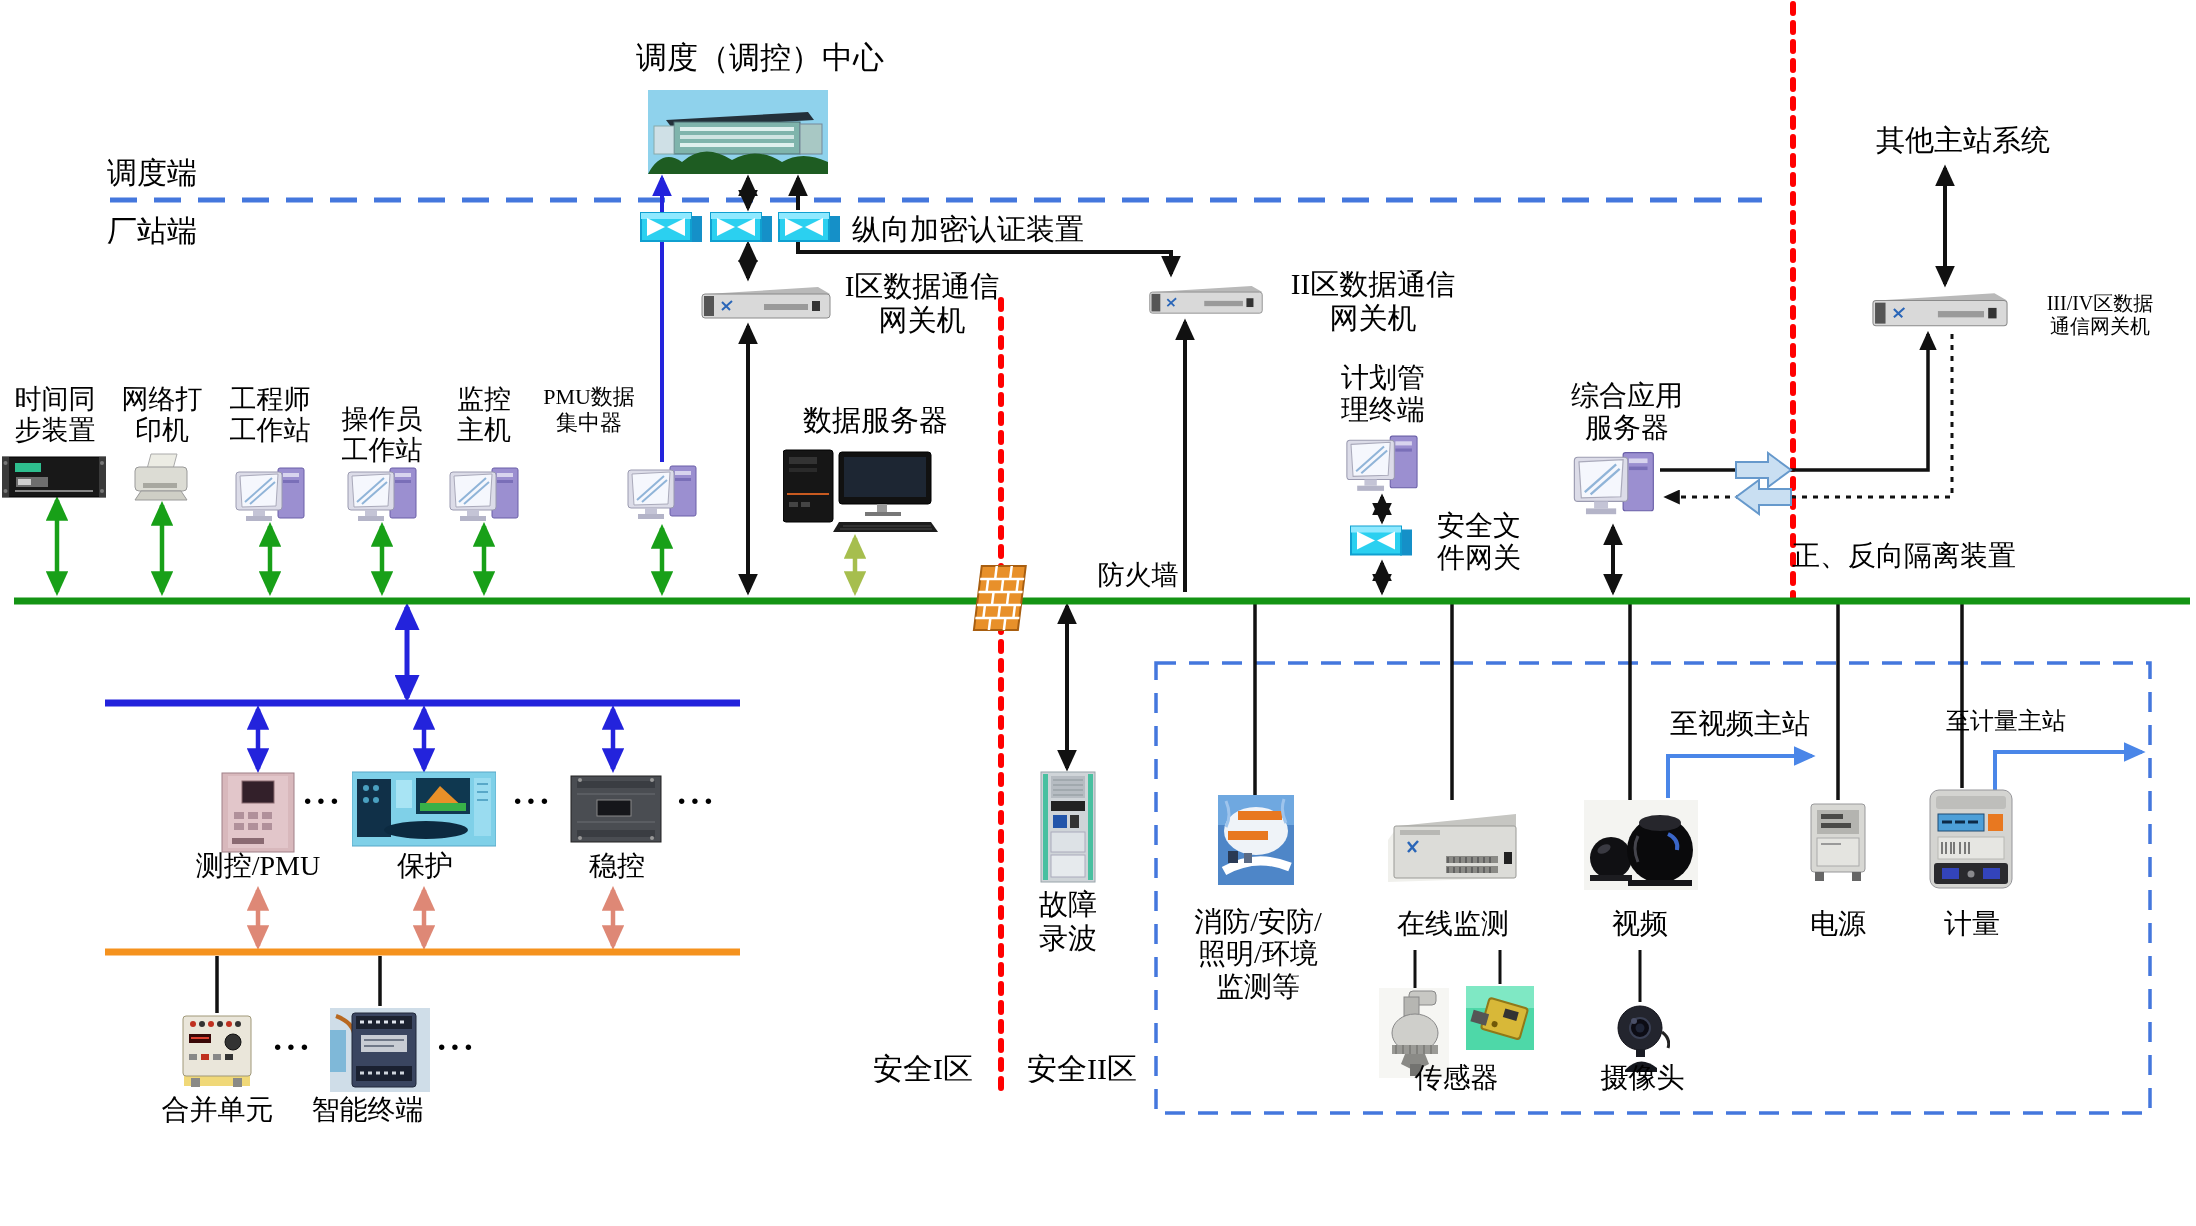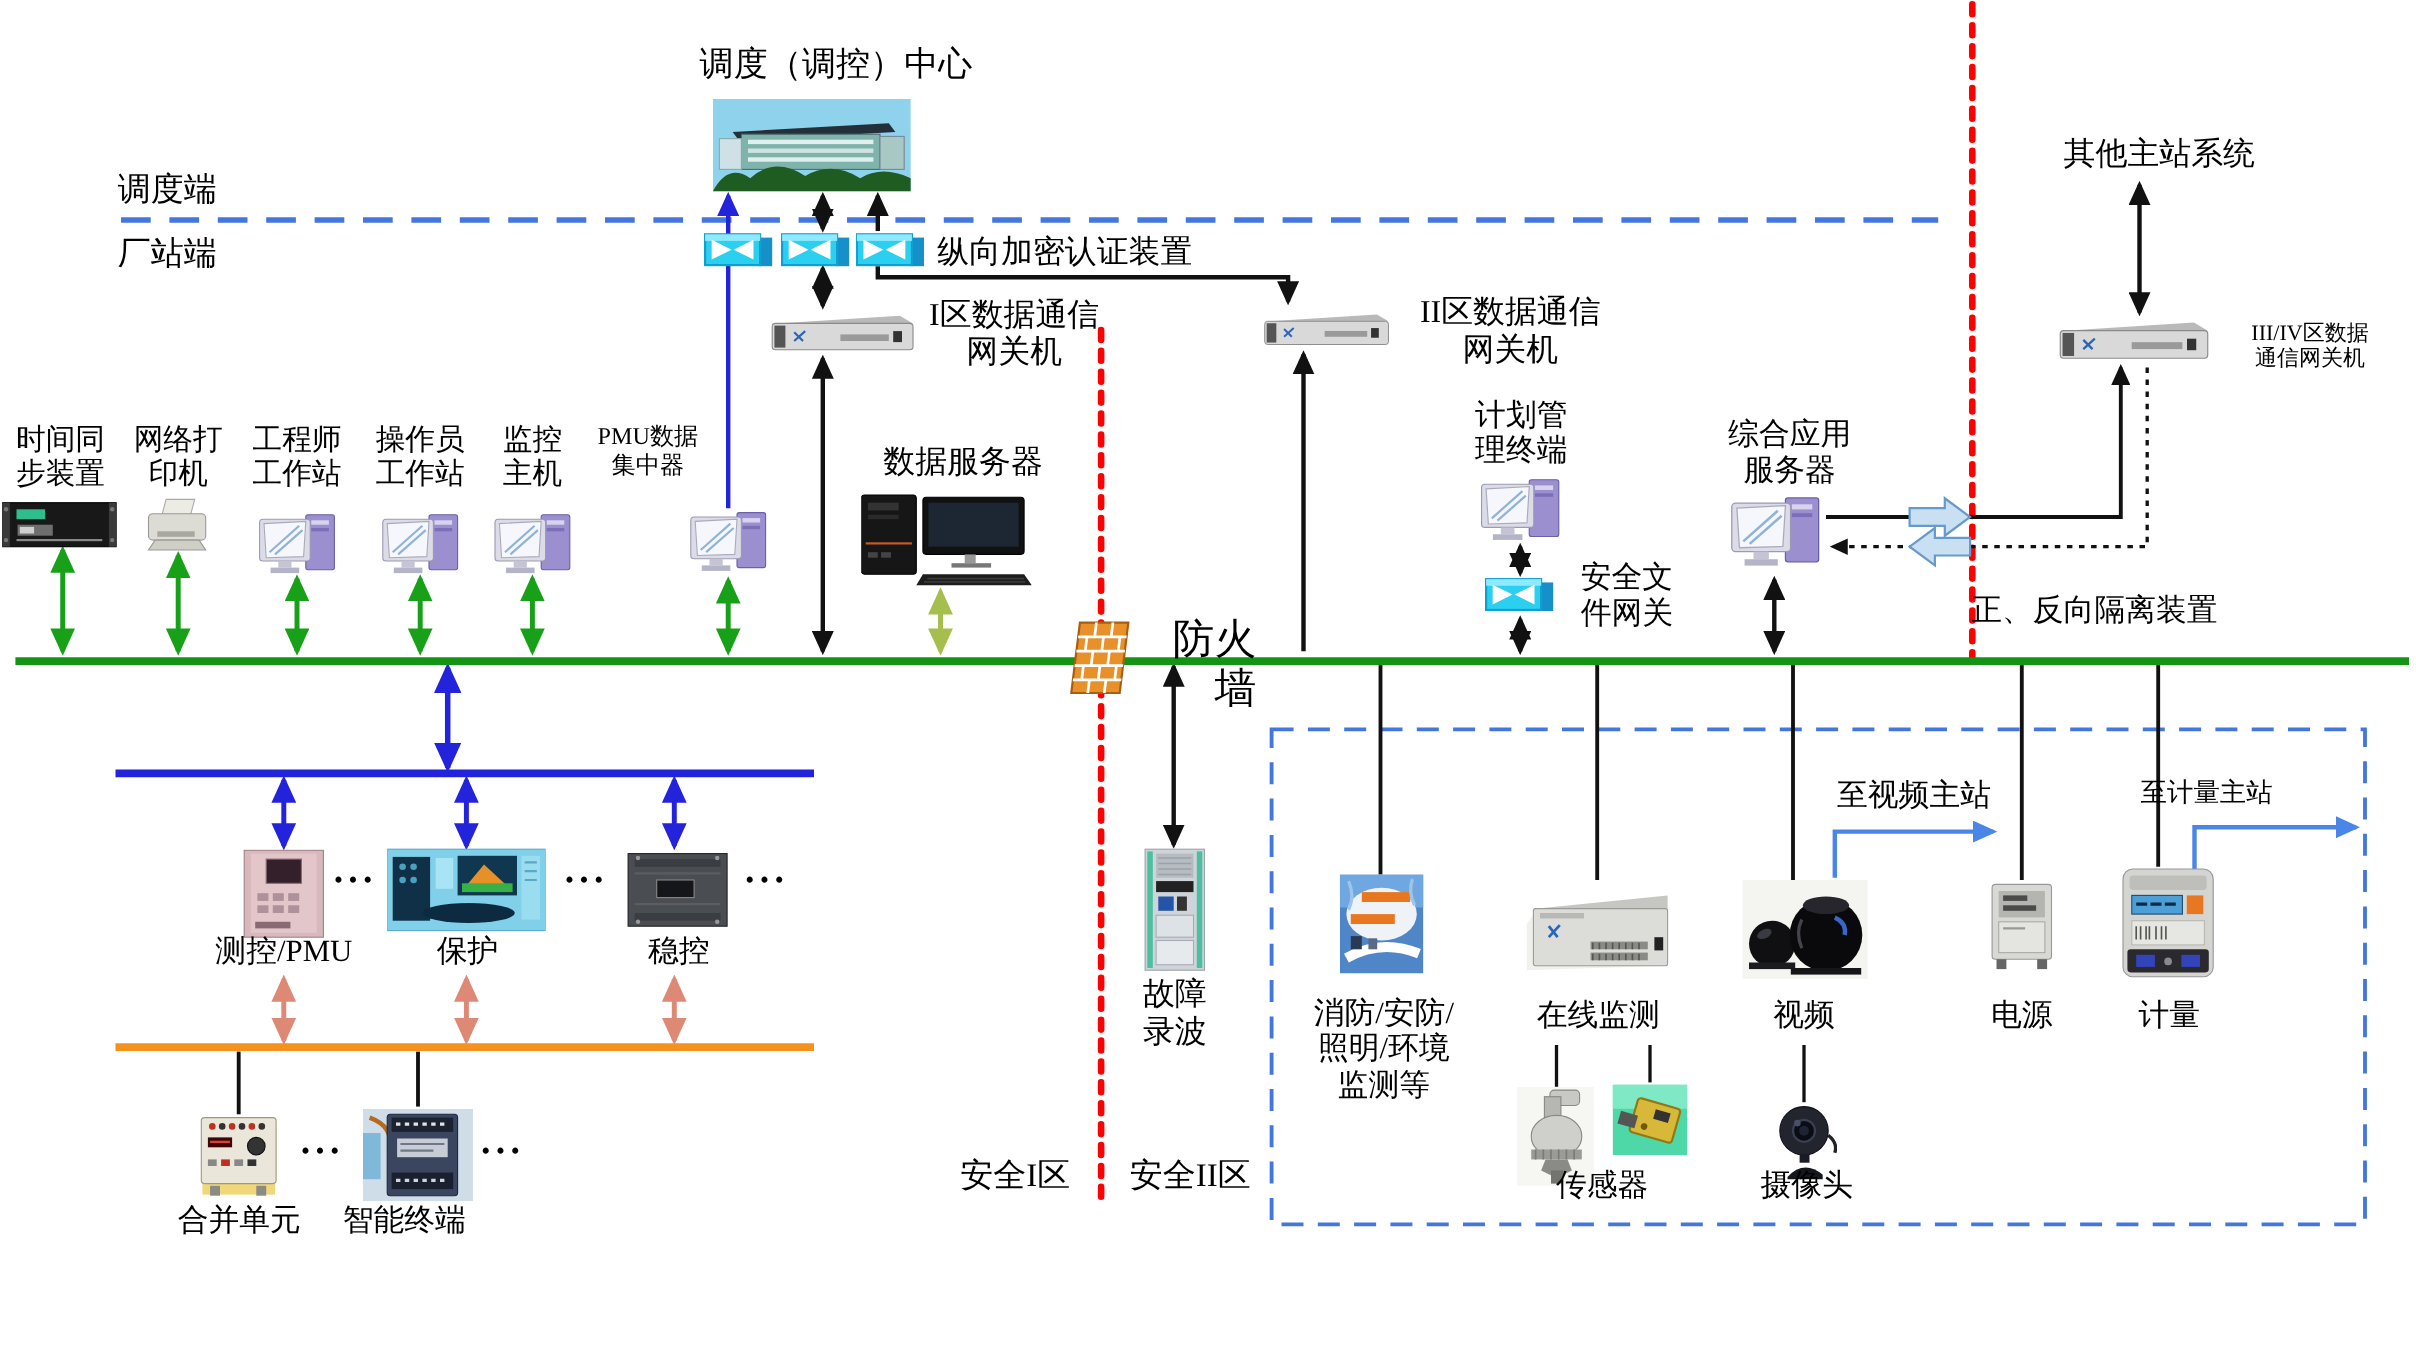--- a/index.html
+++ b/index.html
@@ -223,21 +223,21 @@
         <rect x="49" y="9" width="16" height="4" fill="#d8d4ee"></rect>
         <rect x="49" y="16" width="16" height="3" fill="#7a6fb8"></rect>
         <rect x="2" y="8" width="46" height="38" rx="3" fill="#dcdce8" stroke="#9a9ab0"></rect>
         <polygon points="6,12 44,10 42,42 8,43" fill="#f5f7fd" stroke="#aab"></polygon>
         <path d="M11,38 L38,14 M16,40 L41,18" stroke="#90b4d8" stroke-width="2" fill="none"></path>
         <rect x="19" y="46" width="12" height="6" fill="#c4c4d6"></rect>
         <rect x="12" y="52" width="26" height="5" fill="#b4b4c8"></rect>
       </svg>
   </div>
 
-  <div class="lbl" style="left:327px;top:384px;width:110px;font-size:27px">操作员
+  <div class="lbl" style="left:327px;top:404px;width:110px;font-size:27px">操作员
 工作站</div>
   <div class="ic" style="left:346px;top:464px">
     <svg width="74" height="62" viewBox="0 0 74 62">
         <rect x="44" y="4" width="26" height="50" rx="2" fill="#9b8fd0" stroke="#6a5fa8"></rect>
         <rect x="49" y="9" width="16" height="4" fill="#d8d4ee"></rect>
         <rect x="49" y="16" width="16" height="3" fill="#7a6fb8"></rect>
         <rect x="2" y="8" width="46" height="38" rx="3" fill="#dcdce8" stroke="#9a9ab0"></rect>
         <polygon points="6,12 44,10 42,42 8,43" fill="#f5f7fd" stroke="#aab"></polygon>
         <path d="M11,38 L38,14 M16,40 L41,18" stroke="#90b4d8" stroke-width="2" fill="none"></path>
         <rect x="19" y="46" width="12" height="6" fill="#c4c4d6"></rect>
@@ -295,21 +295,21 @@
 
   <div class="ic" style="left:972px;top:564px">
     <svg width="56" height="68" viewBox="0 0 56 68">
         <g transform="skewX(-7) translate(8,0)">
           <rect x="2" y="2" width="44" height="64" fill="#E8902A" stroke="#A85E10" stroke-width="2"></rect>
           <path d="M2,15 h44 M2,28 h44 M2,41 h44 M2,54 h44" stroke="#fff" stroke-width="2.5"></path>
           <path d="M17,2 v13 M32,2 v13 M10,15 v13 M25,15 v13 M40,15 v13 M17,28 v13 M32,28 v13 M10,41 v13 M25,41 v13 M40,41 v13 M17,54 v12 M32,54 v12" stroke="#fff" stroke-width="2.5"></path>
         </g>
       </svg>
   </div>
-  <div class="lbl" style="left:1030px;top:560px;width:112px;font-size:38px;text-align:right">防火墙</div>
+  <div class="lbl" style="left:1082px;top:560px;width:112px;font-size:27px;text-align:center">防火墙</div>
 
   <div class="lbl" style="left:1328px;top:362px;width:110px;font-size:28px">计划管
 理终端</div>
   <div class="ic" style="left:1343px;top:432px">
     <svg width="80" height="64" viewBox="0 0 74 62">
         <rect x="44" y="4" width="26" height="50" rx="2" fill="#9b8fd0" stroke="#6a5fa8"></rect>
         <rect x="49" y="9" width="16" height="4" fill="#d8d4ee"></rect>
         <rect x="49" y="16" width="16" height="3" fill="#7a6fb8"></rect>
         <rect x="2" y="8" width="46" height="38" rx="3" fill="#dcdce8" stroke="#9a9ab0"></rect>
         <polygon points="6,12 44,10 42,42 8,43" fill="#f5f7fd" stroke="#aab"></polygon>

